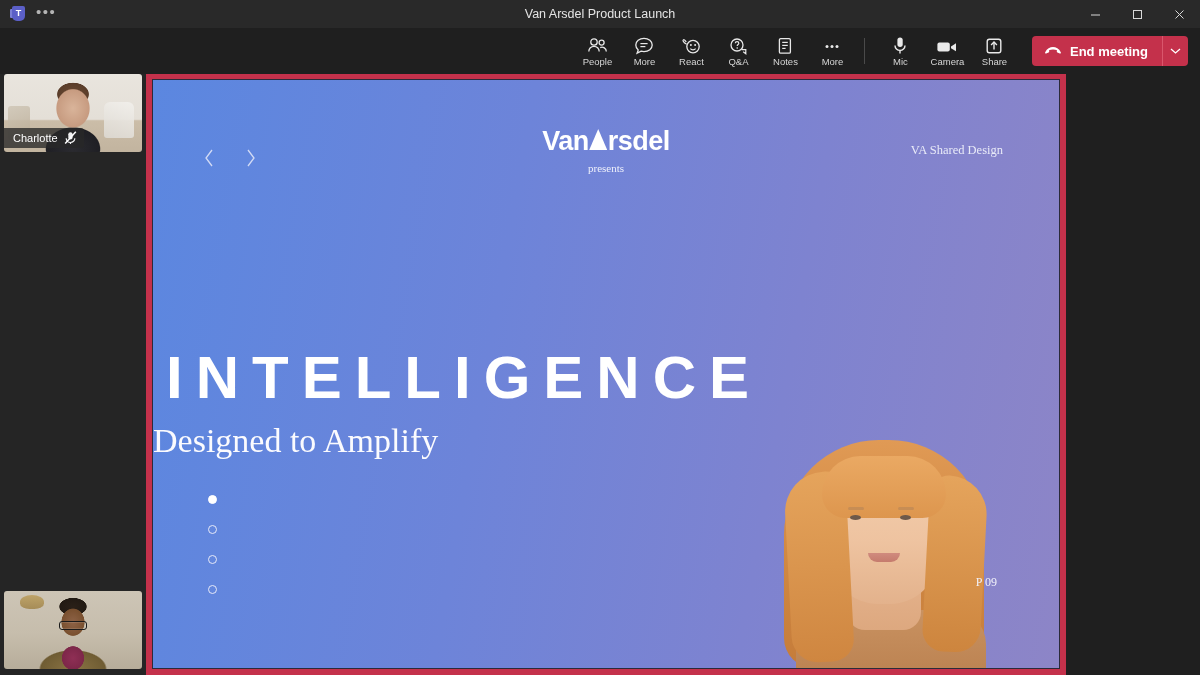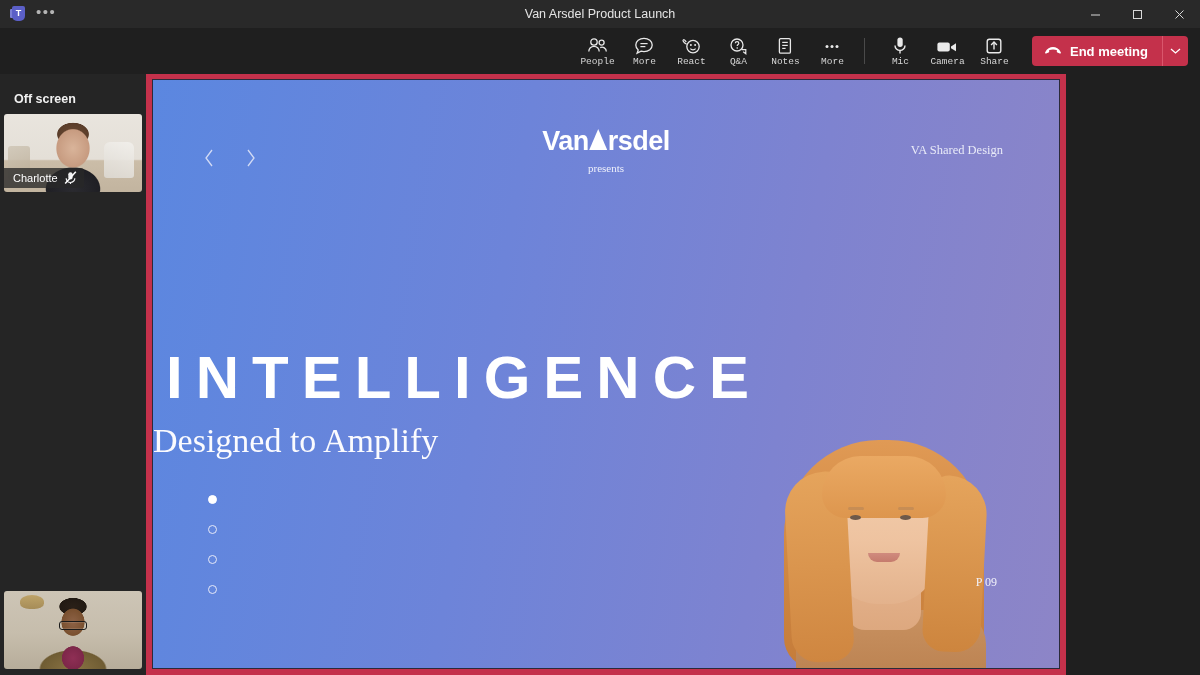--- a/index.html
+++ b/index.html
@@ -70,21 +70,21 @@
     flex: 1; display: flex; align-items: center;
     justify-content: flex-end; gap: 0px;
     padding-right: 4px;
   }
   .ctrl {
     width: 47px; height: 44px;
     display: flex; flex-direction: column;
     align-items: center; justify-content: center; gap: 2px;
     color: #e8e8e8;
   }
-  .ctrl .lbl { font-size: 9.5px; color: #d6d6d6; line-height: 1; font-family: Liberation Mono, monospace; }
+  .ctrl .lbl { font-size: 9.5px; color: #d6d6d6; line-height: 1; }
   .ctrl .ic { height: 20px; display: flex; align-items: flex-end; }
   .divider {
     width: 1px; height: 26px; background: #4a4a4a; margin: 0 8px;
   }
   .tl-right {
     display: flex; align-items: center; gap: 0px; padding-right: 12px;
   }
   .end-wrap {
     display: flex; align-items: stretch; height: 30px;
     margin-left: 14px; border-radius: 4px; overflow: hidden;
@@ -463,21 +463,20 @@
       <div class="end-caret">
         <svg width="11" height="8" viewBox="0 0 11 8">
             <path d="M1 2l4.5 4L10 2" fill="none" stroke="#fff" stroke-width="1.3"></path>
           </svg>
       </div>
     </div>
   </div>
 </div>
 
 <div class="rail">
-  <div class="offscreen-hdr">Off screen</div>
 
   <div class="tile top">
     <div class="scene-charlotte"></div>
     <div class="namebadge">
       <span>Charlotte</span>
       <span>
         <svg class="mute-ic" width="13" height="14" viewBox="0 0 13 14">
           <rect x="4.3" y="1.2" width="4.3" height="7.4" rx="2.15" fill="#f0f0f0"></rect>
           <path d="M2.2 7.2a4.3 4.3 0 0 0 8.6 0" fill="none" stroke="#f0f0f0" stroke-width="1.2"></path>
           <line x1="6.5" y1="11" x2="6.5" y2="13" stroke="#f0f0f0" stroke-width="1.2"></line>

